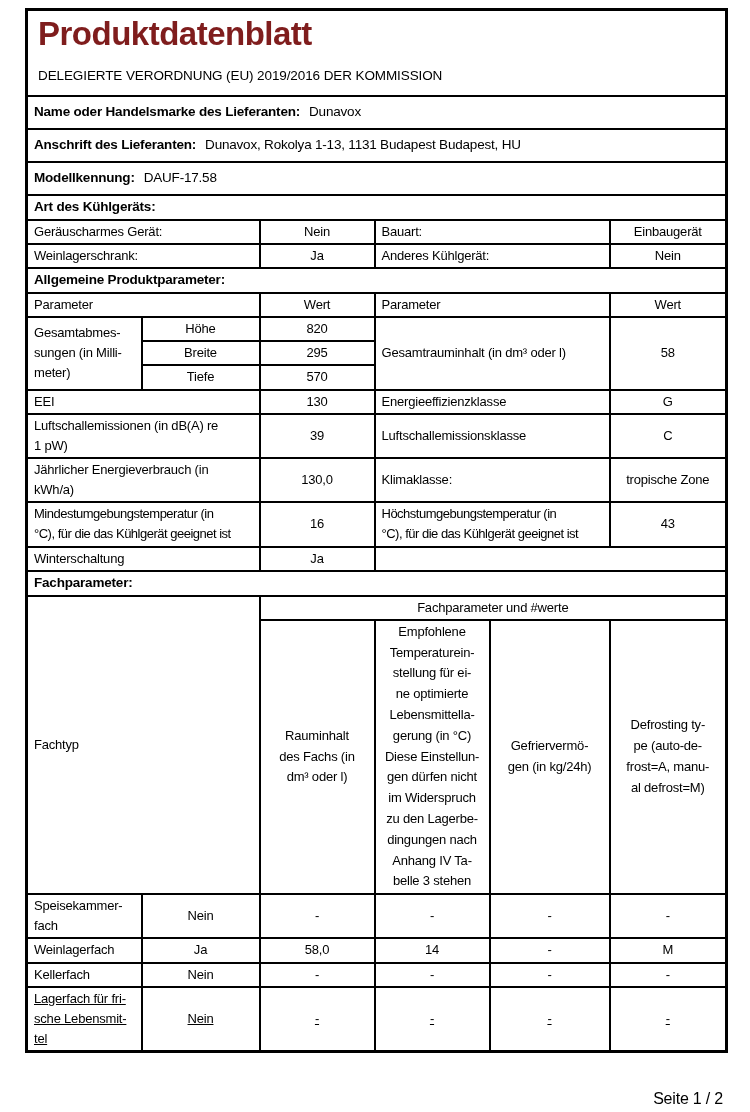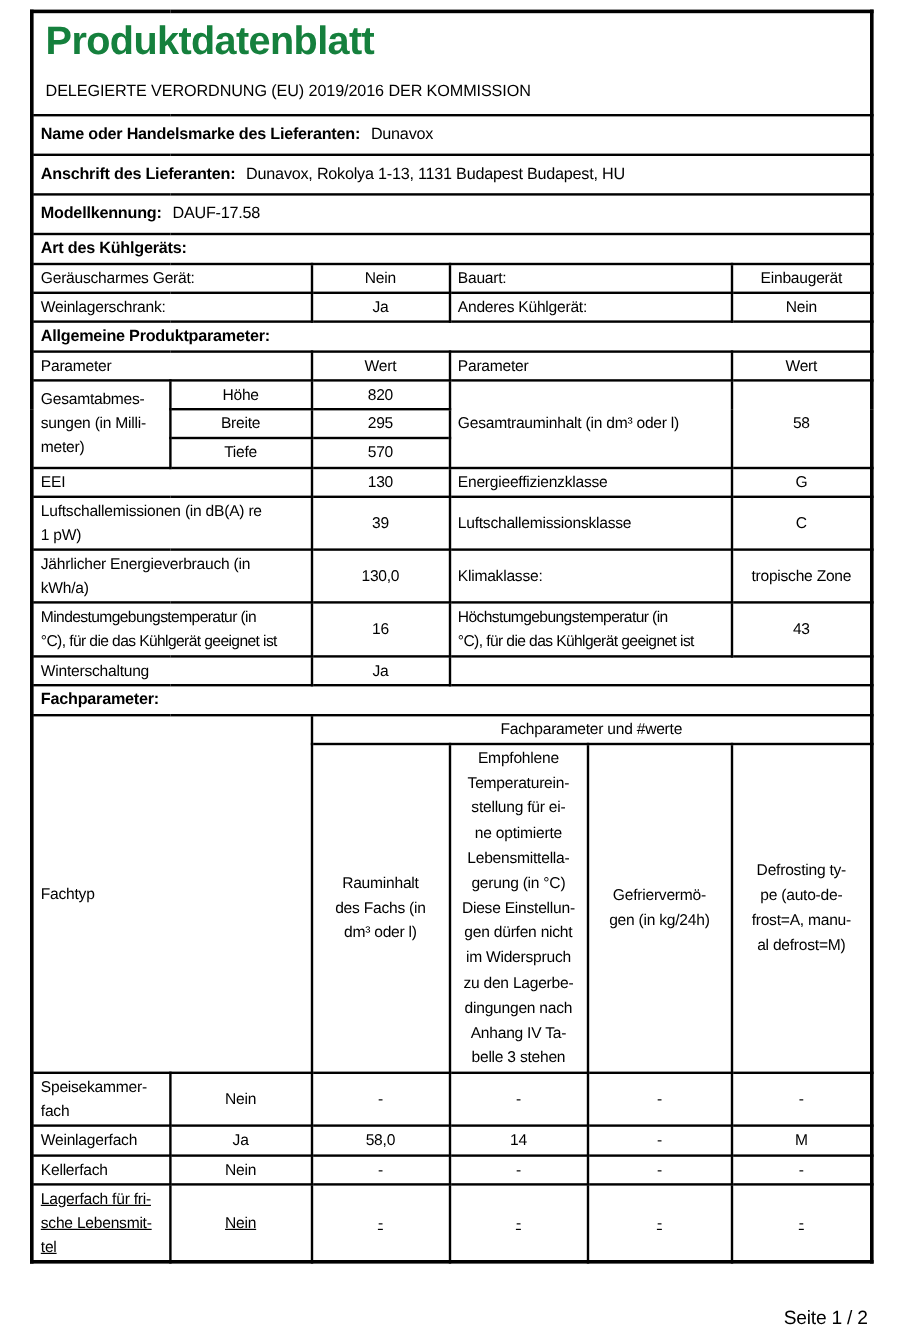--- a/index.html
+++ b/index.html
@@ -79,21 +79,21 @@
           <col style="width:118px">
           <col style="width:115px">
         <col style="width:115px">
           <col style="width:120px">
           <col style="width:117px">
       </colgroup>
 
       <tbody>
           <tr class="title-row">
         <td colspan="6">
-          <h1 class="doc-title" style="color: #15803d;">Produktdatenblatt</h1>
+          <h1 class="doc-title" style="color: #7f1d1d;">Produktdatenblatt</h1>
           <div class="doc-sub">DELEGIERTE VERORDNUNG (EU) 2019/2016 DER KOMMISSION</div>
         </td>
       </tr>
 
       <tr class="suprow">
         <td colspan="6">
           <span class="lab">Name oder Handelsmarke des Lieferanten:</span><span class="val-inline">Dunavox</span>
         </td>
       </tr>
       <tr class="suprow">

